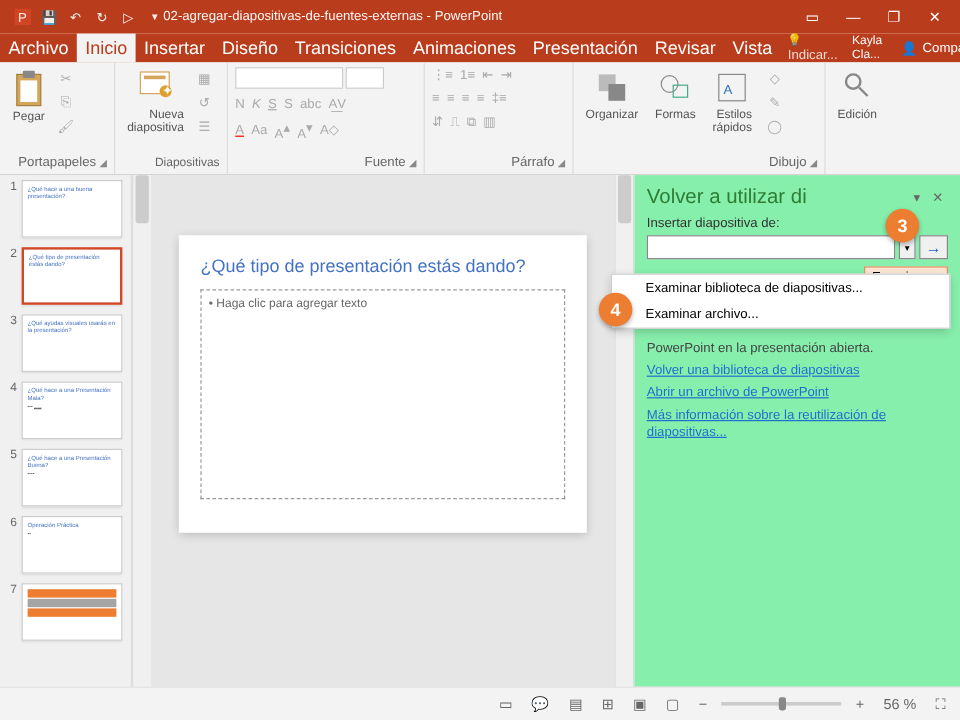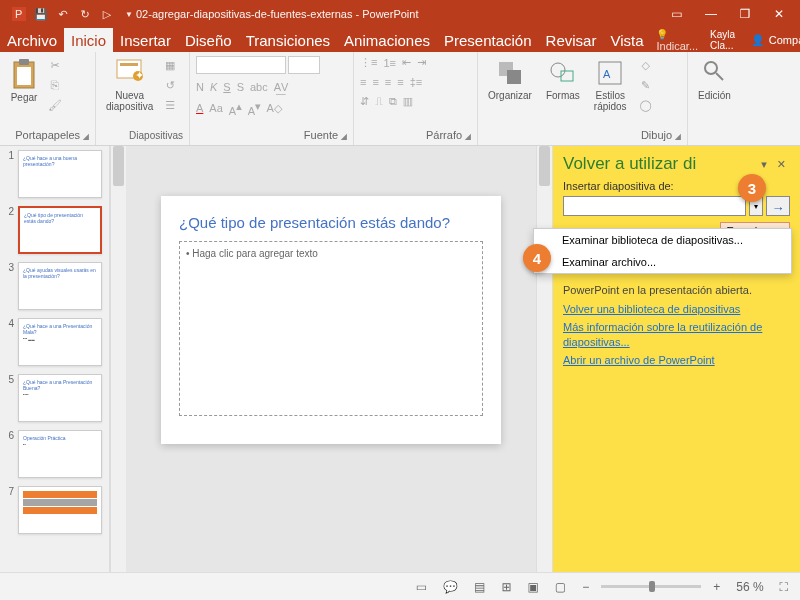--- a/index.html
+++ b/index.html
@@ -15,21 +15,21 @@
 .menubar .tab.active{background:#f3f3f3;color:#b93c1c}
 .menubar .spacer{flex:1}
 .menubar .tell{color:#fff;opacity:.8;font-size:10px;padding:0 6px}
 .menubar .user{color:#fff;font-size:10px;padding:0 6px}
 .menubar .share{color:#fff;font-size:11px;padding:0 10px;display:flex;align-items:center;gap:4px}
 .ribbon{height:94px;background:#f3f3f3;border-bottom:1px solid #d4d4d4;display:flex}
 .group{border-right:1px solid #ddd;padding:4px 6px;display:flex;flex-direction:column;justify-content:space-between}
 .group-body{display:flex;align-items:flex-start;gap:4px;flex:1}
 .group-label{text-align:right;font-size:10px;color:#666;padding-top:2px}
 .bigbtn{display:flex;flex-direction:column;align-items:center;justify-content:center;padding:2px 4px;color:#888}
-.bigbtn .lbl{font-size:10px;color:#555;margin-top:2px;text-align:center;line-height:1.1}
+.bigbtn .lbl{font-size:10px;color:#555;margin-top:2px;text-align:right;line-height:1.1}
 .smallstack{display:flex;flex-direction:column;gap:2px}
 .smallbtn{width:18px;height:18px;display:flex;align-items:center;justify-content:center;color:#aaa}
 .fontrow{display:flex;gap:2px;align-items:center;margin-bottom:3px}
 .fontbox{border:1px solid #ccc;background:#fff;height:18px;padding:0 4px;color:#aaa;display:flex;align-items:center}
 .dlgarrow{font-size:8px;color:#888}
 .content{display:flex;height:426px;background:#e6e6e6}
 .thumbs{width:110px;background:#f0f0f0;border-right:1px solid #ddd;overflow:hidden;padding:4px}
 .thumb-row{display:flex;align-items:flex-start;gap:4px;margin-bottom:8px}
 .thumb-num{width:10px;color:#666;font-size:10px;text-align:right}
 .thumb{width:84px;height:48px;background:#fff;border:1px solid #ccc;box-shadow:0 1px 2px rgba(0,0,0,.1);position:relative;padding:4px}
@@ -37,21 +37,21 @@
 .thumb-title{font-size:5px;color:#4472c4}
 .thumb-body{font-size:4px;color:#666;margin-top:2px;line-height:1.2}
 .editor{flex:1;display:flex;position:relative;background:#e6e6e6}
 .slide-area{flex:1;display:flex;align-items:flex-start;justify-content:center;padding:20px 10px;position:relative}
 .slide{width:340px;height:248px;background:#fff;box-shadow:0 2px 8px rgba(0,0,0,.2);padding:18px;position:relative;margin-top:30px}
 .slide h1{font-size:15px;color:#4472c4;font-weight:normal;margin-bottom:10px}
 .slide-body{border:1px dashed #999;padding:6px;height:175px}
 .slide-body .ph{font-size:10px;color:#666}
 .vscroll{width:16px;background:#f0f0f0;border-left:1px solid #ddd;position:relative}
 .vscroll::before{content:"";position:absolute;top:0;left:2px;right:2px;height:40px;background:#ccc;border-radius:2px}
-.taskpane{width:248px;background:#fde047;border-left:1px solid #ddd;padding:8px 10px;position:relative}
+.taskpane{width:272px;background:#86efac;border-left:1px solid #ddd;padding:8px 10px;position:relative}
 .tp-header{display:flex;align-items:center;margin-bottom:6px}
 .tp-title{color:#2e7d32;font-size:17px;flex:1}
 .tp-close{color:#666;padding:2px 4px}
 .tp-label{font-size:11px;color:#333;margin:4px 0}
 .tp-input-row{display:flex;gap:3px;align-items:center;margin-bottom:6px}
 .tp-input{flex:1;height:20px;border:1px solid #888;background:#fff}
 .tp-dd{width:14px;height:20px;border:1px solid #888;display:flex;align-items:center;justify-content:center;font-size:8px;background:#f0f0f0}
 .tp-go{width:24px;height:20px;border:1px solid #888;display:flex;align-items:center;justify-content:center;color:#2060c0;background:#f0f0f0;font-size:13px;font-weight:bold}
 .tp-examinar{float:right;background:#fce6d4;border:1px solid #e09060;padding:2px 6px;font-size:11px;display:flex;align-items:center;gap:2px}
 .tp-menu{position:absolute;top:82px;left:-20px;right:8px;background:#fff;border:1px solid #ccc;box-shadow:0 3px 8px rgba(0,0,0,.2);z-index:10}
@@ -333,22 +333,22 @@
         <span style="font-size:8px">▼</span>
       </div>
 
     <div class="tp-menu">
       <div class="tp-menu-item">Examinar biblioteca de diapositivas...</div>
       <div class="tp-menu-item">Examinar archivo...</div>
     </div>
 
     <div class="tp-text">PowerPoint en la presentación abierta.</div>
     <a class="tp-link">Volver una biblioteca de diapositivas</a>
+    <a class="tp-link">Abrir un archivo de PowerPoint</a>
     <a class="tp-link">Más información sobre la reutilización de diapositivas...</a>
-    <a class="tp-link">Abrir un archivo de PowerPoint</a>
 
     <div class="callout" style="top:28px;right:34px">3</div>
     <div class="callout" style="top:98px;left:-30px">4</div>
   </div>
 </div>
 
 <div class="statusbar">
   <div class="spacer"></div>
   <div class="sb-btn">▭</div>
   <div class="sb-btn">💬</div>

